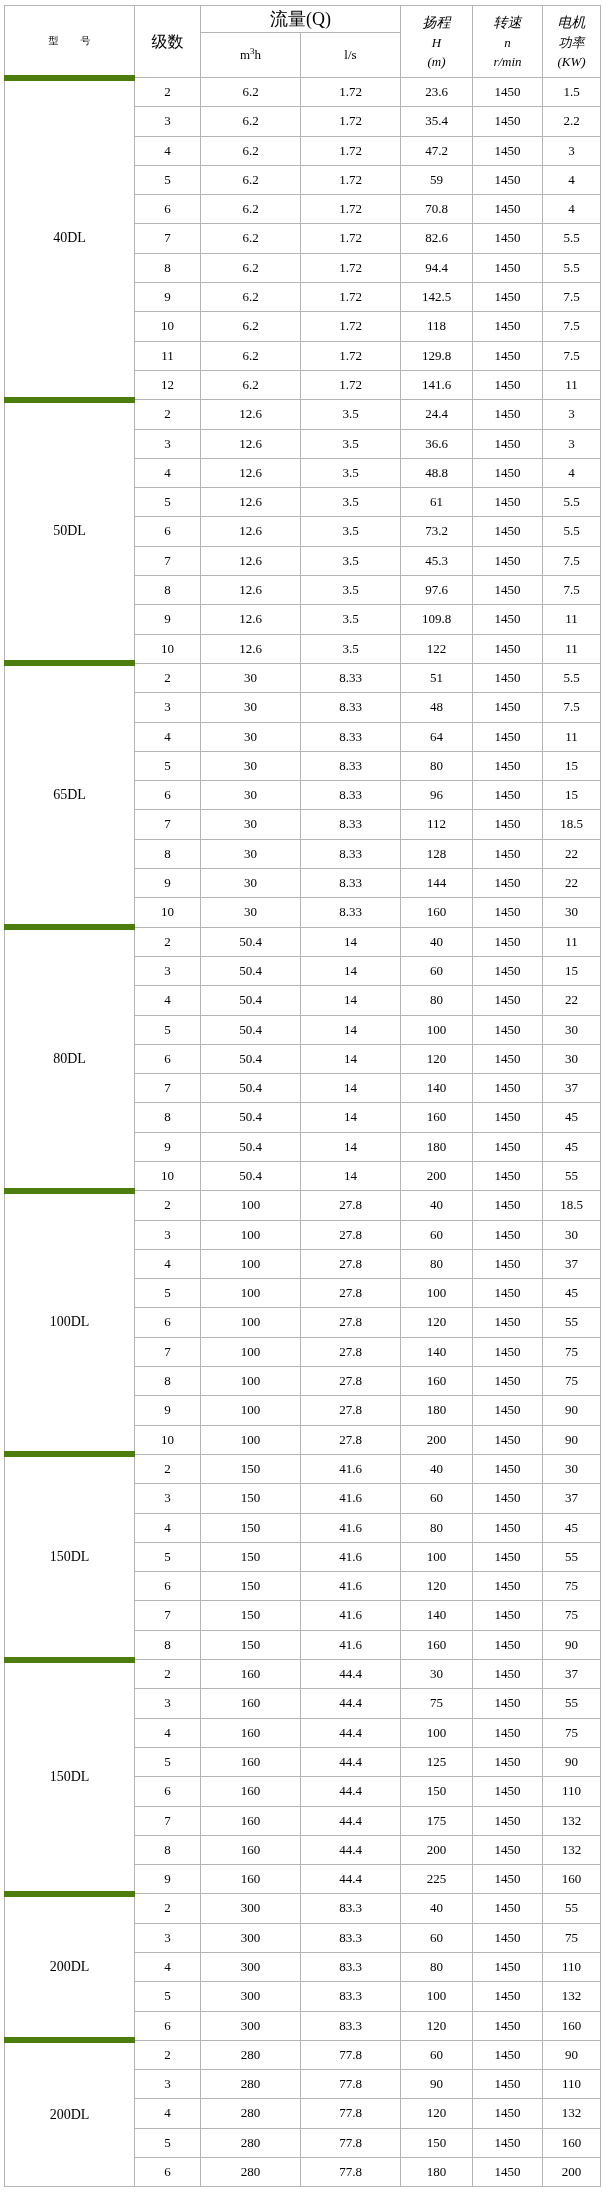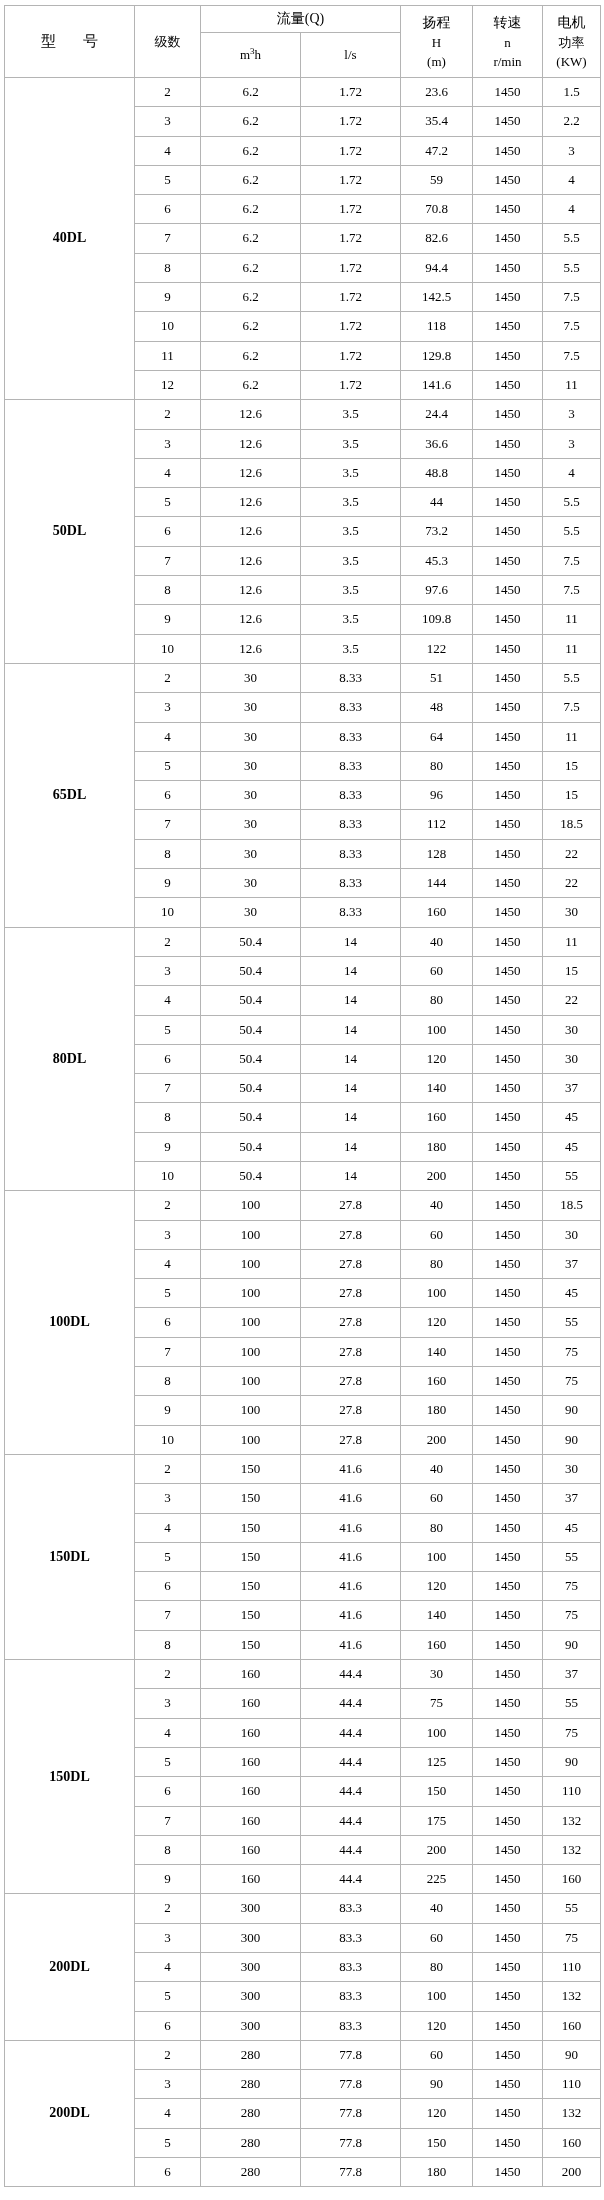--- a/index.html
+++ b/index.html
@@ -45,46 +45,46 @@
   
   thead th {
     font-size: 14px;
     line-height: 1.35;
     height: 24px;
   }
   th.h-model {
     font-weight: bold;
     letter-spacing: 6px;
     text-indent: 6px;
-    font-size: 15px;
+    font-size: 10px;
     font-family: Liberation Serif, serif;
   }
-  th.h-stage { font-size: 13px; }
-  th.h-flow-group { font-size: 14px; height: 26px; }
+  th.h-stage { font-size: 16px; }
+  th.h-flow-group { font-size: 18px; height: 26px; }
   th.h-sub { font-size: 13px; height: 44px; }
   th.h-stack {
     font-size: 14px;
     line-height: 1.5;
+    font-style: italic;
   }
   th.h-stack .l1 { display: block; }
   th.h-stack .l2 { display: block; font-size: 13px; }
   th.h-stack .l3 { display: block; font-size: 13px; }
 
   
   tbody td {
     font-size: 13px;
     height: 28.3px;
     line-height: 28.3px;
   }
   td.model-cell {
     font-size: 14px;
   }
   tr.group-start td.model-cell {
-    border-top: 1px solid #4d7c0f;
-    font-weight: bold;
+    border-top: 6px solid #4d7c0f;
   }
   td.thick-top {
     border-top: 2px solid #555555;
   }
 
   sup { font-size: 9px; vertical-align: super; line-height: 0; }
 </style>
 </head>
 <body>
 
@@ -237,21 +237,21 @@
           <td>12.6</td>
           <td>3.5</td>
           <td>48.8</td>
           <td>1450</td>
           <td>4</td>
         </tr>
         <tr>
           <td>5</td>
           <td>12.6</td>
           <td>3.5</td>
-          <td>44</td>
+          <td>61</td>
           <td>1450</td>
           <td>5.5</td>
         </tr>
         <tr>
           <td>6</td>
           <td>12.6</td>
           <td>3.5</td>
           <td>73.2</td>
           <td>1450</td>
           <td>5.5</td>

